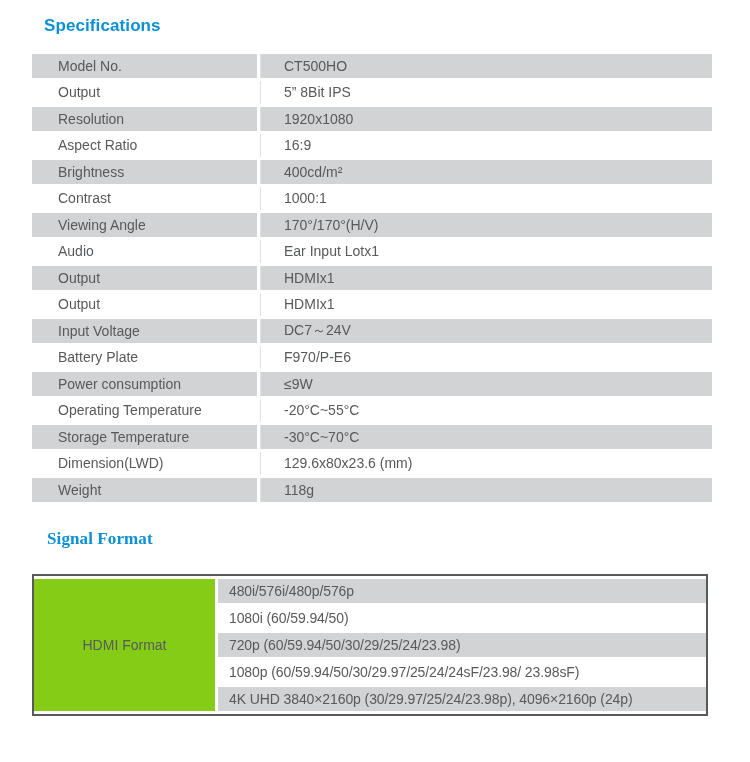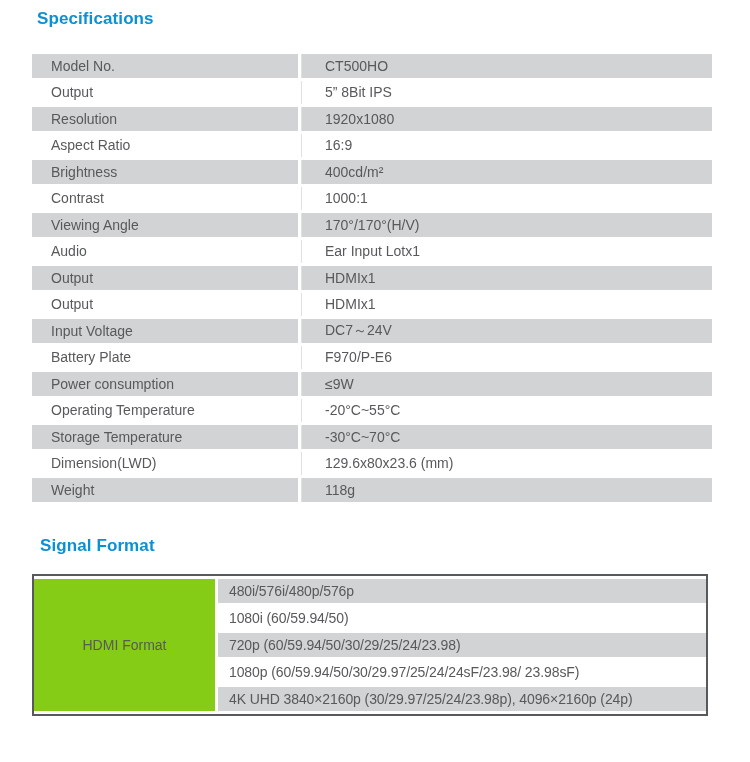--- a/index.html
+++ b/index.html
@@ -7,28 +7,28 @@
     width: 750px;
     height: 762px;
     position: relative;
     background: #ffffff;
     font-family: "Liberation Sans", sans-serif;
     color: #58595b;
     overflow: hidden;
   }
   .section-heading {
     position: absolute;
-    margin: 0;
+    margin: 7px;
     font-size: 17px;
     font-weight: bold;
     letter-spacing: 0.1px;
     color: #0a90d4;
   }
   #spec-heading   { left: 37px; top: 9px; }
-  #signal-heading { left: 40px; top: 536px; }
+  #signal-heading { left: 40px; top: 522px; font-family: Liberation Serif, serif; }
 
   table {
     border-collapse: separate;
     border-spacing: 0 3px;
     table-layout: fixed;
   }
   td {
     box-sizing: border-box;
     vertical-align: middle;
     font-size: 14px;
@@ -37,21 +37,21 @@
   }
 
   
   #spec-table {
     position: absolute;
     left: 32px;
     top: 51px;
     width: 680px;
   }
   #spec-table td { height: 23.5px; }
-  #spec-table td.label { width: 266px; padding-left: 19px; }
+  #spec-table td.label { width: 225px; padding-left: 26px; }
   #spec-table td.value {
     padding-left: 24px;
     border-left: 3px solid #ffffff;
     box-shadow: inset 1px 0 0 #dfe0e1;
   }
   tr.gray td.label,
   tr.gray td.value,
   tr.gray td.sig-value { background: #d1d3d4; }
 
   

